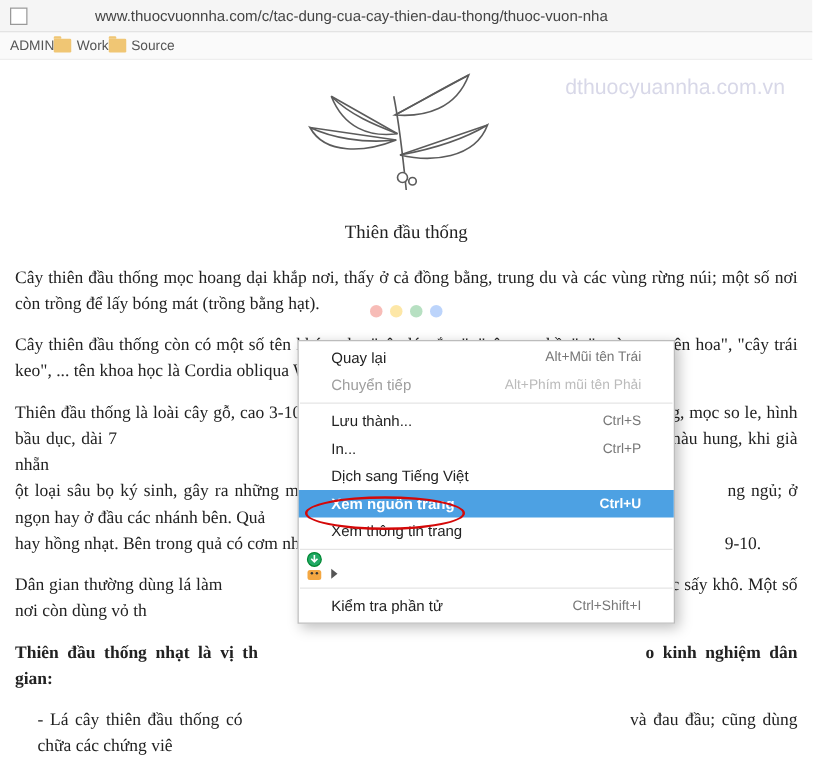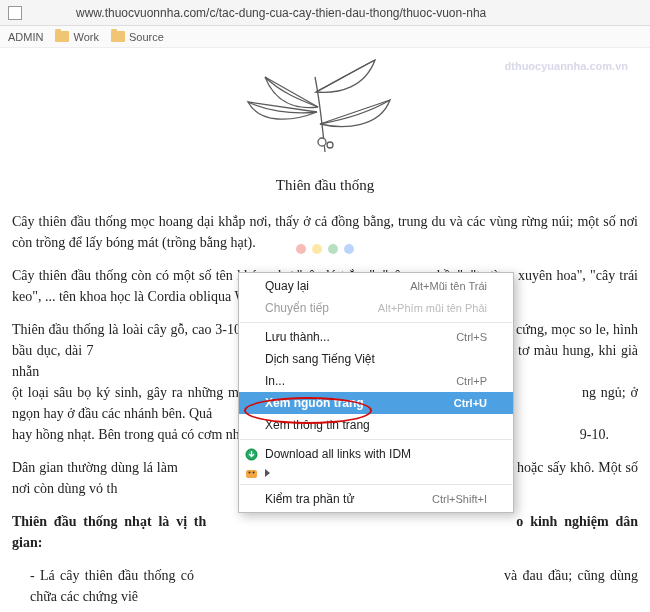--- a/index.html
+++ b/index.html
@@ -2,38 +2,38 @@
 <html><head>
 <meta charset="utf-8">
 <style>
 * { box-sizing: border-box; margin: 0; padding: 0; }
 body { font-family: Arial, sans-serif; background: #fff; width: 650px; height: 612px; overflow: hidden; position: relative; }
 
 .addr-bar { background: #f5f5f5; border-bottom: 1px solid #ddd; padding: 4px 8px; display: flex; align-items: center; gap: 6px; height: 26px; }
 .page-icon { width: 14px; height: 14px; border: 1px solid #999; background: #fff; display: inline-block; }
 .url { font-size: 12px; color: #444; font-family: Arial; margin-left: 48px; }
 
-.bookmarks { padding: 3px 8px; background: #fafafa; display: flex; gap: 12px; align-items: center; font-size: 11px; color: #555; border-bottom: 1px solid #eee; height: 22px; }
+.bookmarks { padding: 3px 8px; background: #fafafa; display: flex; align-items: center; font-size: 11px; color: #555; border-bottom: 1px solid #eee; height: 22px; }
 .bm-item { display: flex; align-items: center; gap: 4px; }
 .folder { width: 14px; height: 11px; background: #f0c674; border-radius: 1px; display: inline-block; position: relative; }
 .folder::before { content: ''; position: absolute; top: -2px; left: 0; width: 6px; height: 2px; background: #f0c674; border-radius: 1px 1px 0 0; }
 
 .content { padding: 4px 12px 12px 12px; font-family: "Times New Roman", serif; font-size: 14px; color: #222; line-height: 1.5; }
 .plant-img { text-align: center; margin-bottom: 6px; }
 .plant-img svg { opacity: 0.8; }
 .title { text-align: center; font-weight: normal; font-size: 15px; margin: 6px 0 14px; }
 .para { margin-bottom: 12px; text-align: justify; }
 .indent { margin-left: 18px; }
 .bold { font-weight: bold; }
 
-.watermark { position: absolute; top: 60px; right: 22px; font-size: 11px; color: #d8d8e8; font-weight: bold; pointer-events: none; }
+.watermark { position: absolute; top: 60px; right: 22px; font-size: 17px; color: #d8d8e8; font-weight: normal; pointer-events: none; }
 .dots { position: absolute; top: 244px; left: 50%; transform: translateX(-50%); display: flex; gap: 6px; opacity: 0.35; }
 .dot { width: 10px; height: 10px; border-radius: 50%; }
 
-.ctx-menu { position: absolute; top: 272px; left: 238px; width: 276px; background: #fff; border: 1px solid #bcbcbc; box-shadow: 3px 3px 10px rgba(0,0,0,.25); font-family: "Segoe UI", Arial, sans-serif; font-size: 12px; padding: 2px 0; }
+.ctx-menu { position: absolute; top: 272px; left: 238px; width: 302px; background: #fff; border: 1px solid #bcbcbc; box-shadow: 3px 3px 10px rgba(0,0,0,.25); font-family: "Segoe UI", Arial, sans-serif; font-size: 12px; padding: 2px 0; }
 .ctx-item { padding: 4px 26px; display: flex; justify-content: space-between; align-items: center; color: #222; position: relative; }
 .ctx-item[data-state="disabled"] { color: #9e9e9e; }
 .ctx-item[data-state="hover"] { background: #4da1e3; color: #fff; font-weight: bold; }
 .ctx-sep { height: 1px; background: #e5e5e5; margin: 3px 1px; }
 .ctx-short { color: #777; font-size: 11px; }
 .ctx-item[data-state="hover"] .ctx-short { color: #fff; }
 .ctx-item[data-state="disabled"] .ctx-short { color: #bbb; }
 .ctx-icon { position: absolute; left: 5px; width: 14px; height: 14px; display: flex; align-items: center; justify-content: center; font-size: 11px; }
 .arrow { width: 0; height: 0; border-top: 4px solid transparent; border-bottom: 4px solid transparent; border-left: 5px solid #555; }
 
@@ -114,44 +114,43 @@
   <div class="ctx-item" data-state="disabled">
       <span>Chuyển tiếp</span>
       <span class="ctx-short">Alt+Phím mũi tên Phải</span>
     </div>
   <div class="ctx-sep"></div>
   <div class="ctx-item">
       <span>Lưu thành...</span>
       <span class="ctx-short">Ctrl+S</span>
     </div>
   <div class="ctx-item">
+      <span>In...</span>
+      <span class="ctx-short">Ctrl+P</span>
+    </div>
+  <div class="ctx-item">
       <span>Dịch sang Tiếng Việt</span>
       <span class="ctx-short"></span>
-    </div>
-  <div class="ctx-item">
-      <span>In...</span>
-      <span class="ctx-short">Ctrl+P</span>
     </div>
   <div class="ctx-item" data-state="hover">
       <span>Xem nguồn trang</span>
       <span class="ctx-short">Ctrl+U</span>
     </div>
   <div class="ctx-item">
       <span>Xem thông tin trang</span>
       <span class="ctx-short"></span>
     </div>
   <div class="ctx-sep"></div>
   <div class="ctx-item">
     <span class="ctx-icon">
       <svg width="13" height="13" viewBox="0 0 13 13">
           <circle cx="6.5" cy="6.5" r="5.5" fill="#2a6" stroke="#083" stroke-width="1"></circle>
           <path d="M6.5 3 L6.5 8 M4 6 L6.5 8.5 L9 6" stroke="#fff" stroke-width="1.3" fill="none"></path>
         </svg>
     </span>
-    <span>Download all links with IDM</span>
       <span class="ctx-short"></span>
   </div>
   <div class="ctx-item">
     <span class="ctx-icon">
       <svg width="13" height="13" viewBox="0 0 13 13">
           <rect x="1" y="3" width="11" height="8" rx="2" fill="#f4a742"></rect>
           <circle cx="4.5" cy="5.5" r="1" fill="#333"></circle>
           <circle cx="8.5" cy="5.5" r="1" fill="#333"></circle>
         </svg>
     </span>

